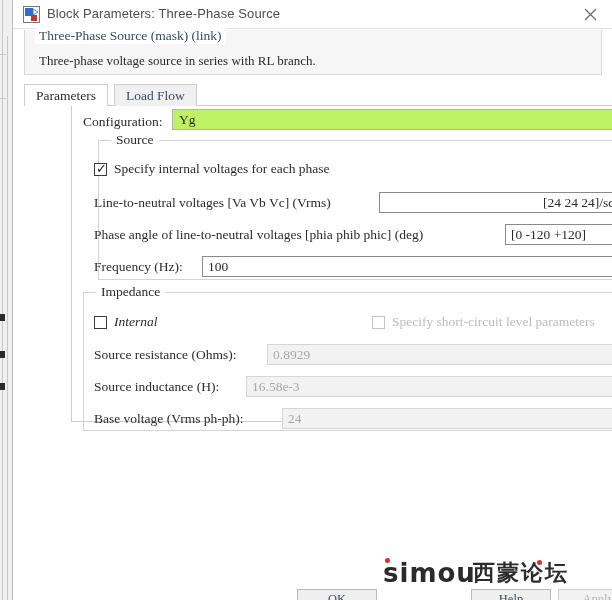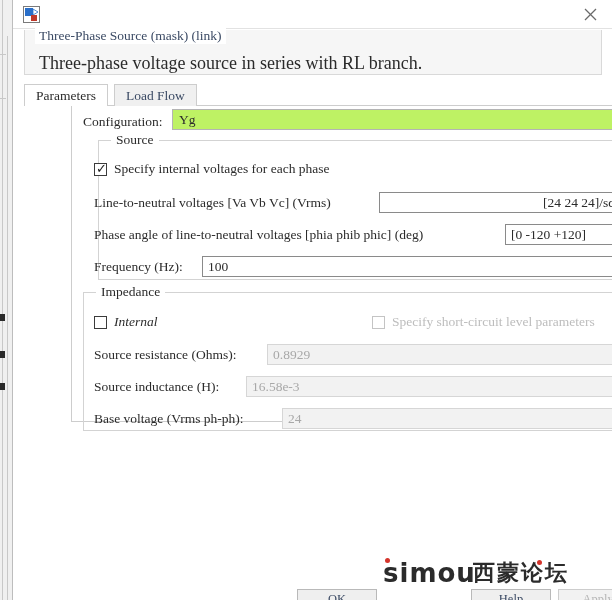--- a/index.html
+++ b/index.html
@@ -68,21 +68,21 @@
     left: 22px; top: 28px;
     background: #ffffff;
     padding: 0 4px;
     font-size: 13.5px;
     color: #3b4a64;
     white-space: nowrap;
   }
   #desc-text {
     position: absolute;
     left: 26px; top: 53px;
-    font-size: 18px;
+    font-size: 13px;
     color: #2b2b2b;
     white-space: nowrap;
   }
 
   
   #tabstrip {
     position: absolute;
     left: 11px; top: 84px;
     width: 578px; height: 22px;
   }
@@ -300,20 +300,21 @@
 
   <div id="titlebar">
     <span id="title-icon">
       <svg width="17" height="17" viewBox="0 0 17 17">
         <rect x="0.5" y="0.5" width="16" height="16" fill="#ffffff" stroke="#7a7a7a"></rect>
         <rect x="2" y="2" width="8" height="8" fill="#2a6fc9"></rect>
         <polygon points="10,3 15,6 10,9" fill="#ffffff" stroke="#2a6fc9" stroke-width="0.8"></polygon>
         <rect x="8" y="9" width="6" height="6" fill="#c0392b"></rect>
       </svg>
     </span>
+    <span id="title-text">Block Parameters: Three-Phase Source</span>
     <span id="close-btn">
       <svg width="13" height="13" viewBox="0 0 13 13">
         <line x1="1" y1="1" x2="12" y2="12" stroke="#6a6a6a" stroke-width="1.2"></line>
         <line x1="12" y1="1" x2="1" y2="12" stroke="#6a6a6a" stroke-width="1.2"></line>
       </svg>
     </span>
   </div>
 
   <div id="desc-block"></div>
   <div id="desc-legend">Three-Phase Source (mask) (link)</div>

